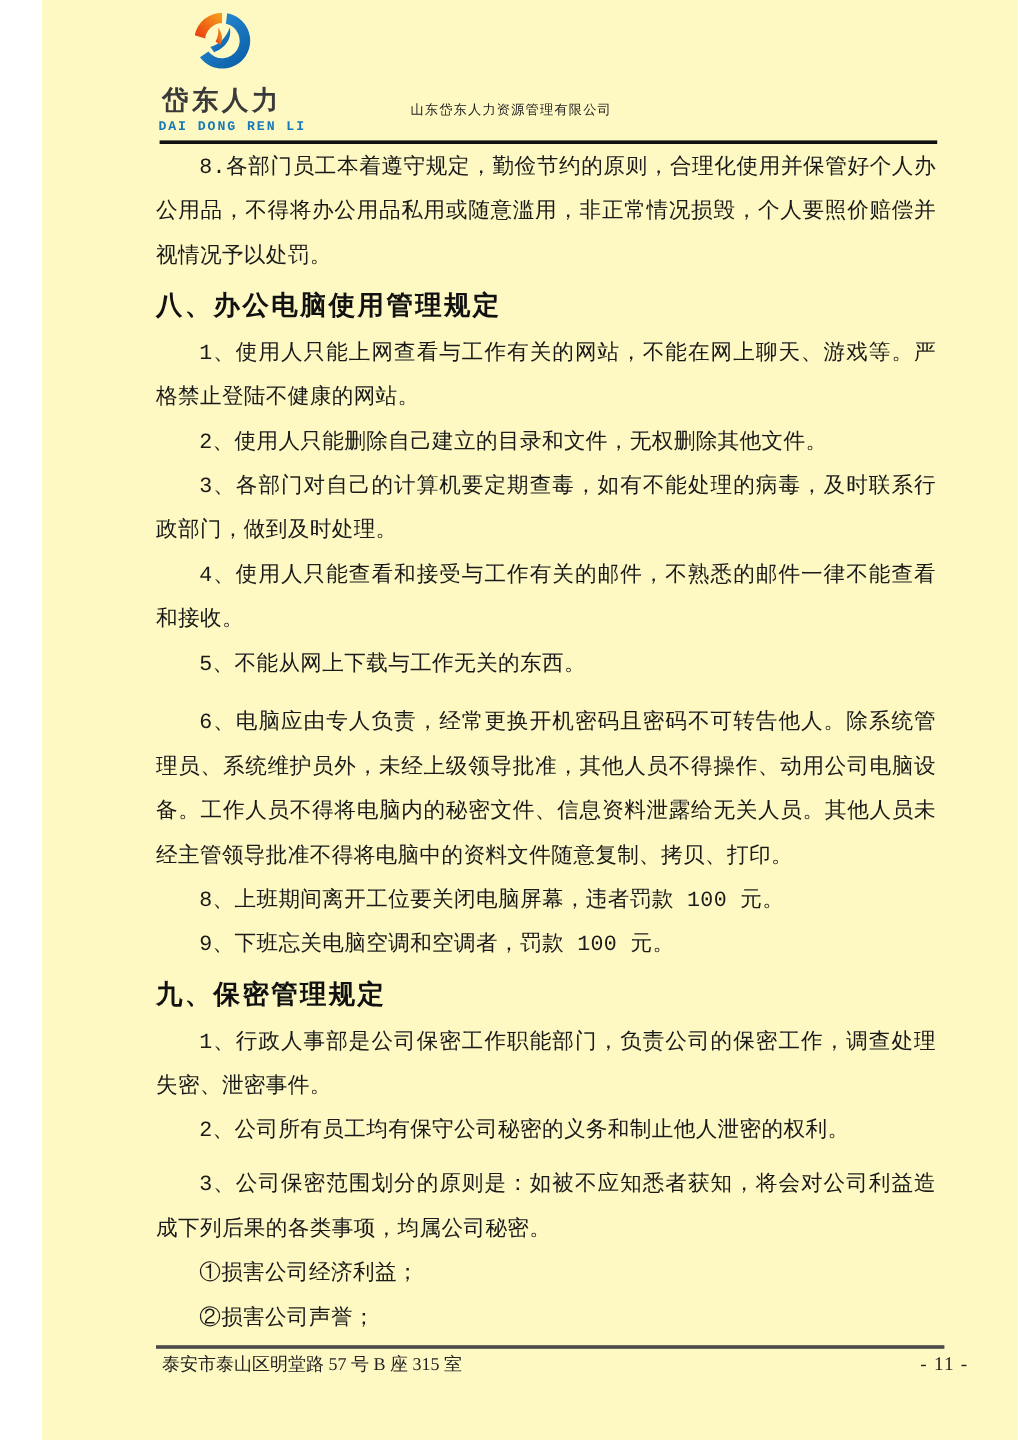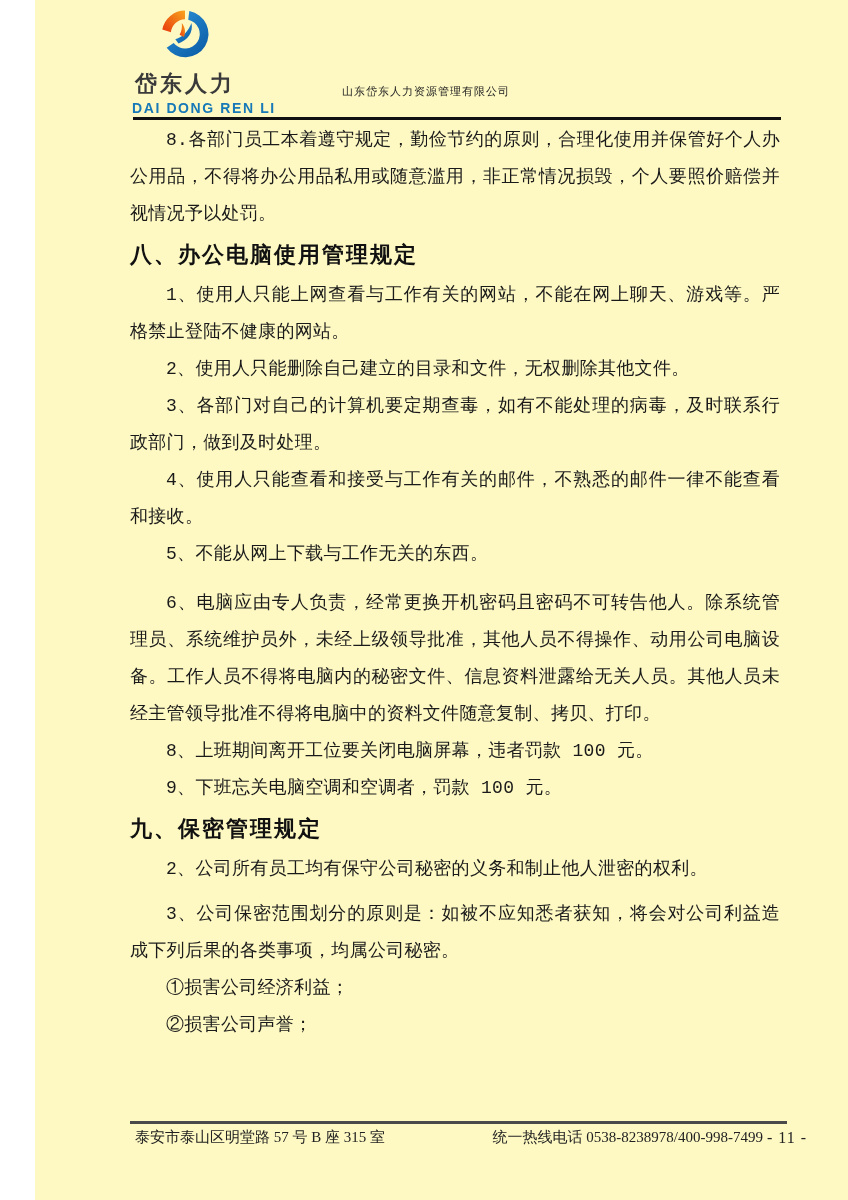--- a/index.html
+++ b/index.html
@@ -20,22 +20,22 @@
   }
   .logo svg { display:block; margin:0 auto; }
   .logo-cn {
     margin-top:1px;
     font-family:"Liberation Sans", sans-serif;
     font-size:22px; font-weight:bold; color:#3a3a3a;
     letter-spacing:3px; white-space:nowrap;
   }
   .logo-en {
     margin-top:1px;
-    font-family:Liberation Sans, sans-serif;
-    font-size:14px; font-weight:bold; color:#1779b8;
+    font-family:Liberation Mono, monospace;
+    font-size:11px; font-weight:bold; color:#1779b8;
     letter-spacing:1.6px; white-space:nowrap;
   }
   .company-name {
     position:absolute; top:84px; left:67px; width:648px;
     text-align:center;
     font-size:11px; letter-spacing:1px; color:#222222;
   }
   .header-rule {
     position:absolute; top:117px; left:98px;
     width:648px; height:3px; background:#111111;
@@ -115,25 +115,25 @@
     <p class="para">2、使用人只能删除自己建立的目录和文件，无权删除其他文件。</p>
     <p class="para">3、各部门对自己的计算机要定期查毒，如有不能处理的病毒，及时联系行政部门，做到及时处理。</p>
     <p class="para">4、使用人只能查看和接受与工作有关的邮件，不熟悉的邮件一律不能查看和接收。</p>
     <p class="para">5、不能从网上下载与工作无关的东西。</p>
     <p class="para mt12">6、电脑应由专人负责，经常更换开机密码且密码不可转告他人。除系统管理员、系统维护员外，未经上级领导批准，其他人员不得操作、动用公司电脑设备。工作人员不得将电脑内的秘密文件、信息资料泄露给无关人员。其他人员未经主管领导批准不得将电脑中的资料文件随意复制、拷贝、打印。</p>
     <p class="para">8、上班期间离开工位要关闭电脑屏幕，违者罚款 100 元。</p>
     <p class="para">9、下班忘关电脑空调和空调者，罚款 100 元。</p>
 
     <h2 class="sec">九、保密管理规定</h2>
 
+    <p class="para">1、行政人事部是公司保密工作职能部门，负责公司的保密工作，调查处理失密、泄密事件。</p>
     <p class="para">2、公司所有员工均有保守公司秘密的义务和制止他人泄密的权利。</p>
     <p class="para mt8">3、公司保密范围划分的原则是：如被不应知悉者获知，将会对公司利益造成下列后果的各类事项，均属公司秘密。</p>
     <p class="para">①损害公司经济利益；</p>
     <p class="para">②损害公司声誉；</p>
 
   </div>
 
   <div class="footer-rule"></div>
   <div class="footer-address">泰安市泰山区明堂路 57 号 B 座 315 室</div>
-  <div class="footer-hotline">统一热线电话 0538-8238978/400-998-7499</div>
   <div class="footer-page">- 11 -</div>
 
 </div>
 
 </body></html>

